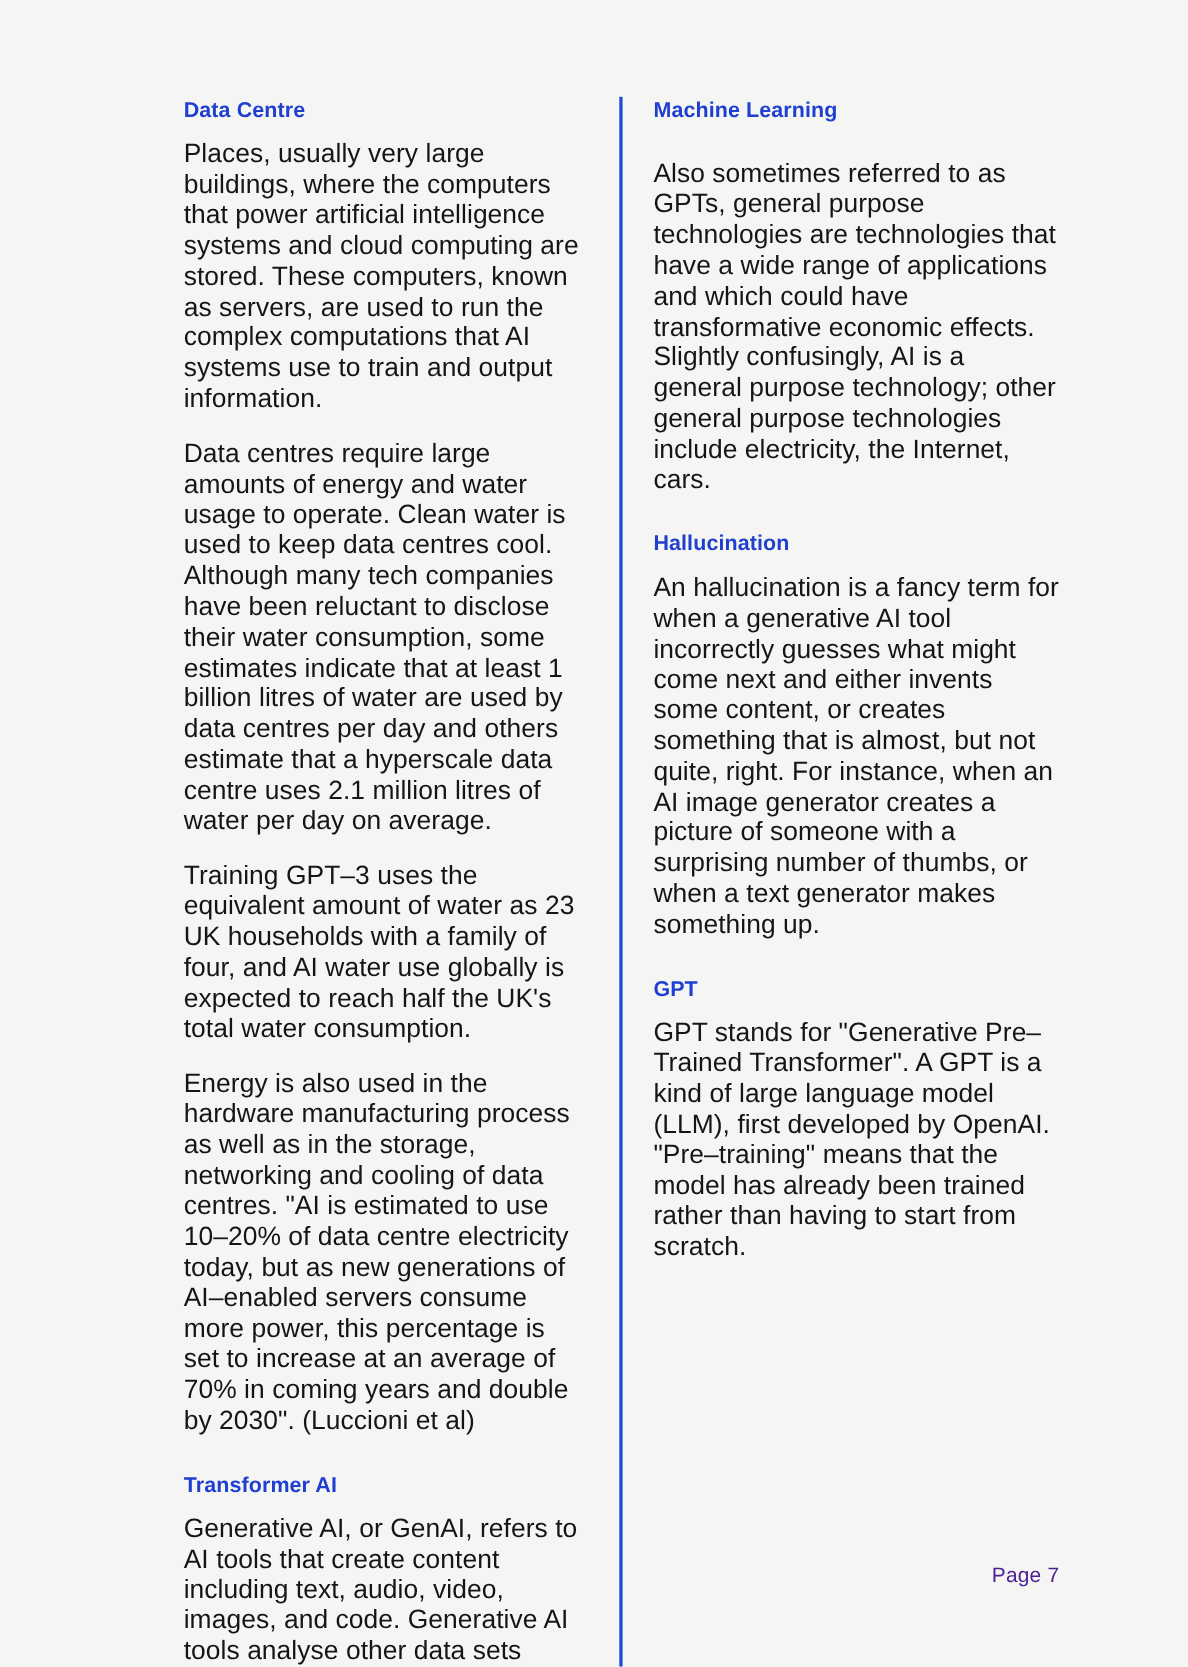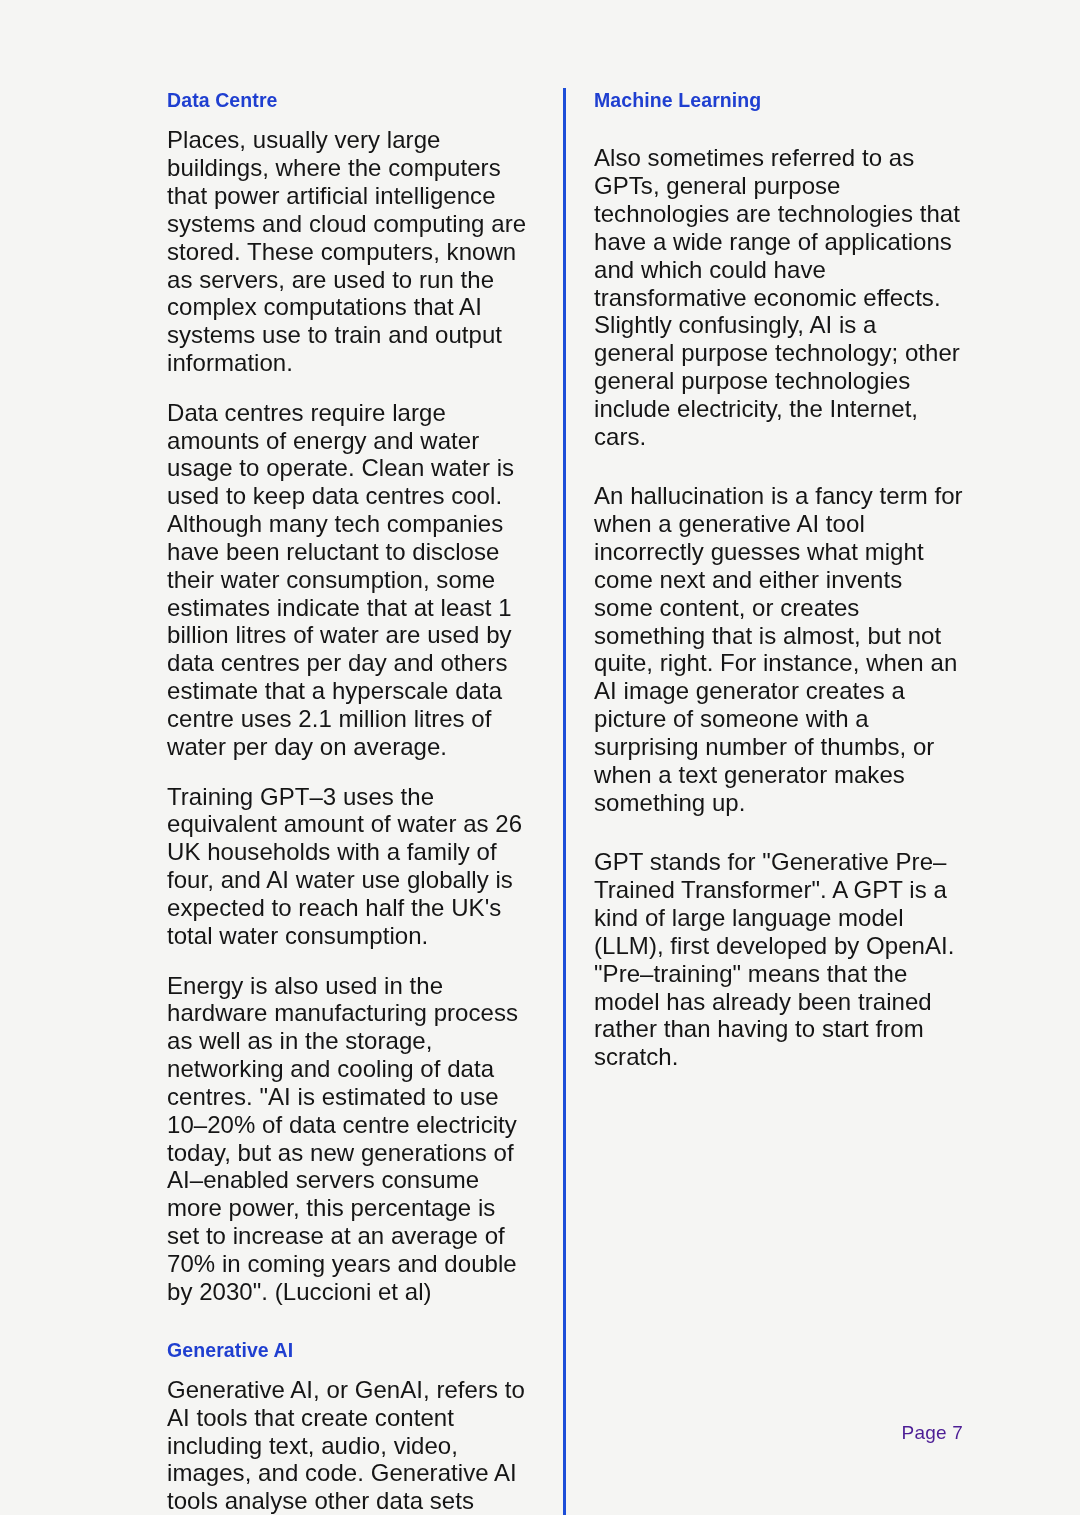--- a/index.html
+++ b/index.html
@@ -81,47 +81,49 @@
 <div class="page">
 
   <div class="columns">
 
     <div class="col col-left">
 
       <div class="entry">
         <h2 class="entry-title">Data Centre</h2>
         <p class="body">Places, usually very large buildings, where the computers that power artificial intelligence systems and cloud computing are stored. These computers, known as servers, are used to run the complex computations that AI systems use to train and output information.</p>
         <p class="body">Data centres require large amounts of energy and water usage to operate. Clean water is used to keep data centres cool. Although many tech companies have been reluctant to disclose their water consumption, some estimates indicate that at least 1 billion litres of water are used by data centres per day and others estimate that a hyperscale data centre uses 2.1 million litres of water per day on average.</p>
-        <p class="body">Training GPT–3 uses the equivalent amount of water as 26 UK households with a family of four, and AI water use globally is expected to reach half the UK's total water consumption.</p>
+        <p class="body">Training GPT–3 uses the equivalent amount of water as 23 UK households with a family of four, and AI water use globally is expected to reach half the UK's total water consumption.</p>
         <p class="body">Energy is also used in the hardware manufacturing process as well as in the storage, networking and cooling of data centres. "AI is estimated to use 10–20% of data centre electricity today, but as new generations of AI–enabled servers consume more power, this percentage is set to increase at an average of 70% in coming years and double by 2030". (Luccioni et al)</p>
       </div>
 
       <div class="entry">
-        <h2 class="entry-title">Generative AI</h2>
+        <h2 class="entry-title">Transformer AI</h2>
         <p class="body">Generative AI, or GenAI, refers to AI tools that create content including text, audio, video, images, and code. Generative AI tools analyse other data sets ("training data") to identify possible and plausible patterns and structures; they do not create new content, but echo the patterns discernible in existing sources of content. Examples of Generative AI tools include Google Gemini, Open AI's ChatGPT and DALL–E, Midjourney, Stable Diffusion, Microsoft Co–Pilot, and Salesforce's EinsteinGPT.</p>
       </div>
 
     </div>
 
     <div class="col col-right">
 
 
       <div class="entry">
         <h2 class="entry-title">Machine Learning</h2>
       </div>
 
       <div class="entry">
         <p class="body">Also sometimes referred to as GPTs, general purpose technologies are technologies that have a wide range of applications and which could have transformative economic effects. Slightly confusingly, AI is a general purpose technology; other general purpose technologies include electricity, the Internet, cars.</p>
       </div>
 
       <div class="entry">
+        <h2 class="entry-title">Hallucination</h2>
         <p class="body">An hallucination is a fancy term for when a generative AI tool incorrectly guesses what might come next and either invents some content, or creates something that is almost, but not quite, right. For instance, when an AI image generator creates a picture of someone with a surprising number of thumbs, or when a text generator makes something up.</p>
       </div>
 
       <div class="entry">
+        <h2 class="entry-title">GPT</h2>
         <p class="body">GPT stands for "Generative Pre–Trained Transformer". A GPT is a kind of large language model (LLM), first developed by OpenAI. "Pre–training" means that the model has already been trained rather than having to start from scratch.</p>
       </div>
 
     </div>
 
   </div>
 
   <div class="page-number">Page 7</div>
 
 </div>

